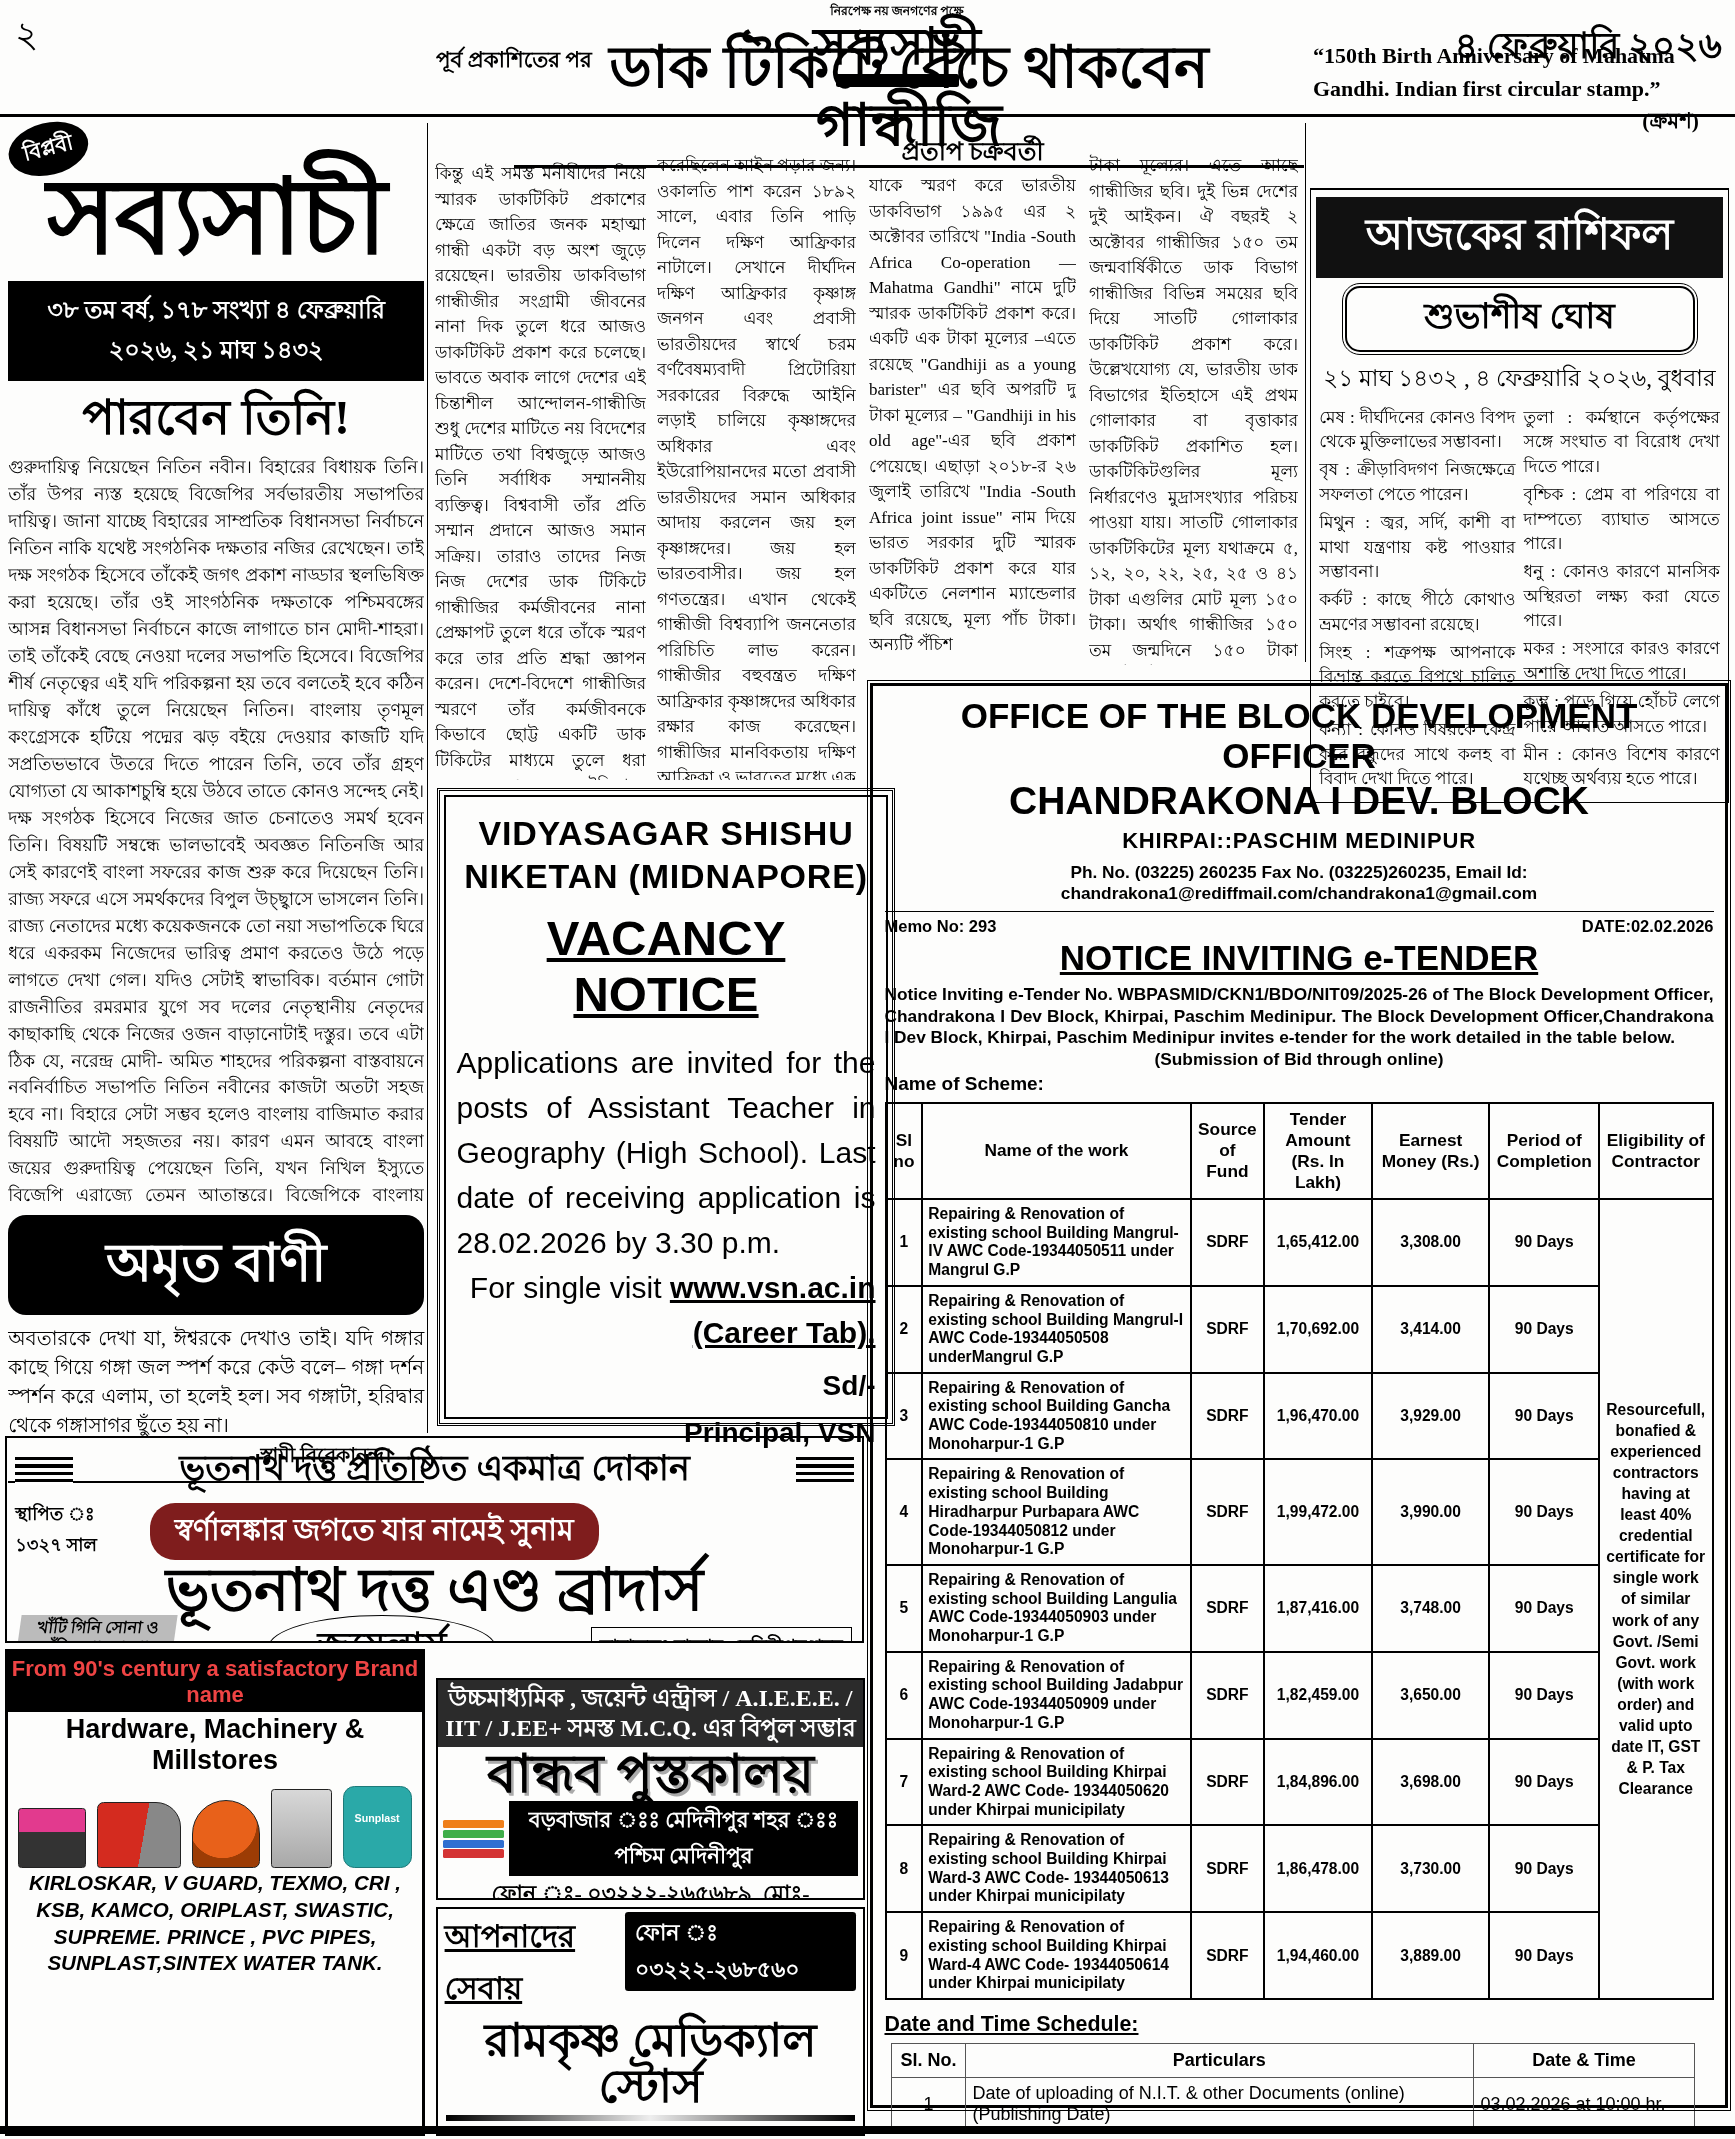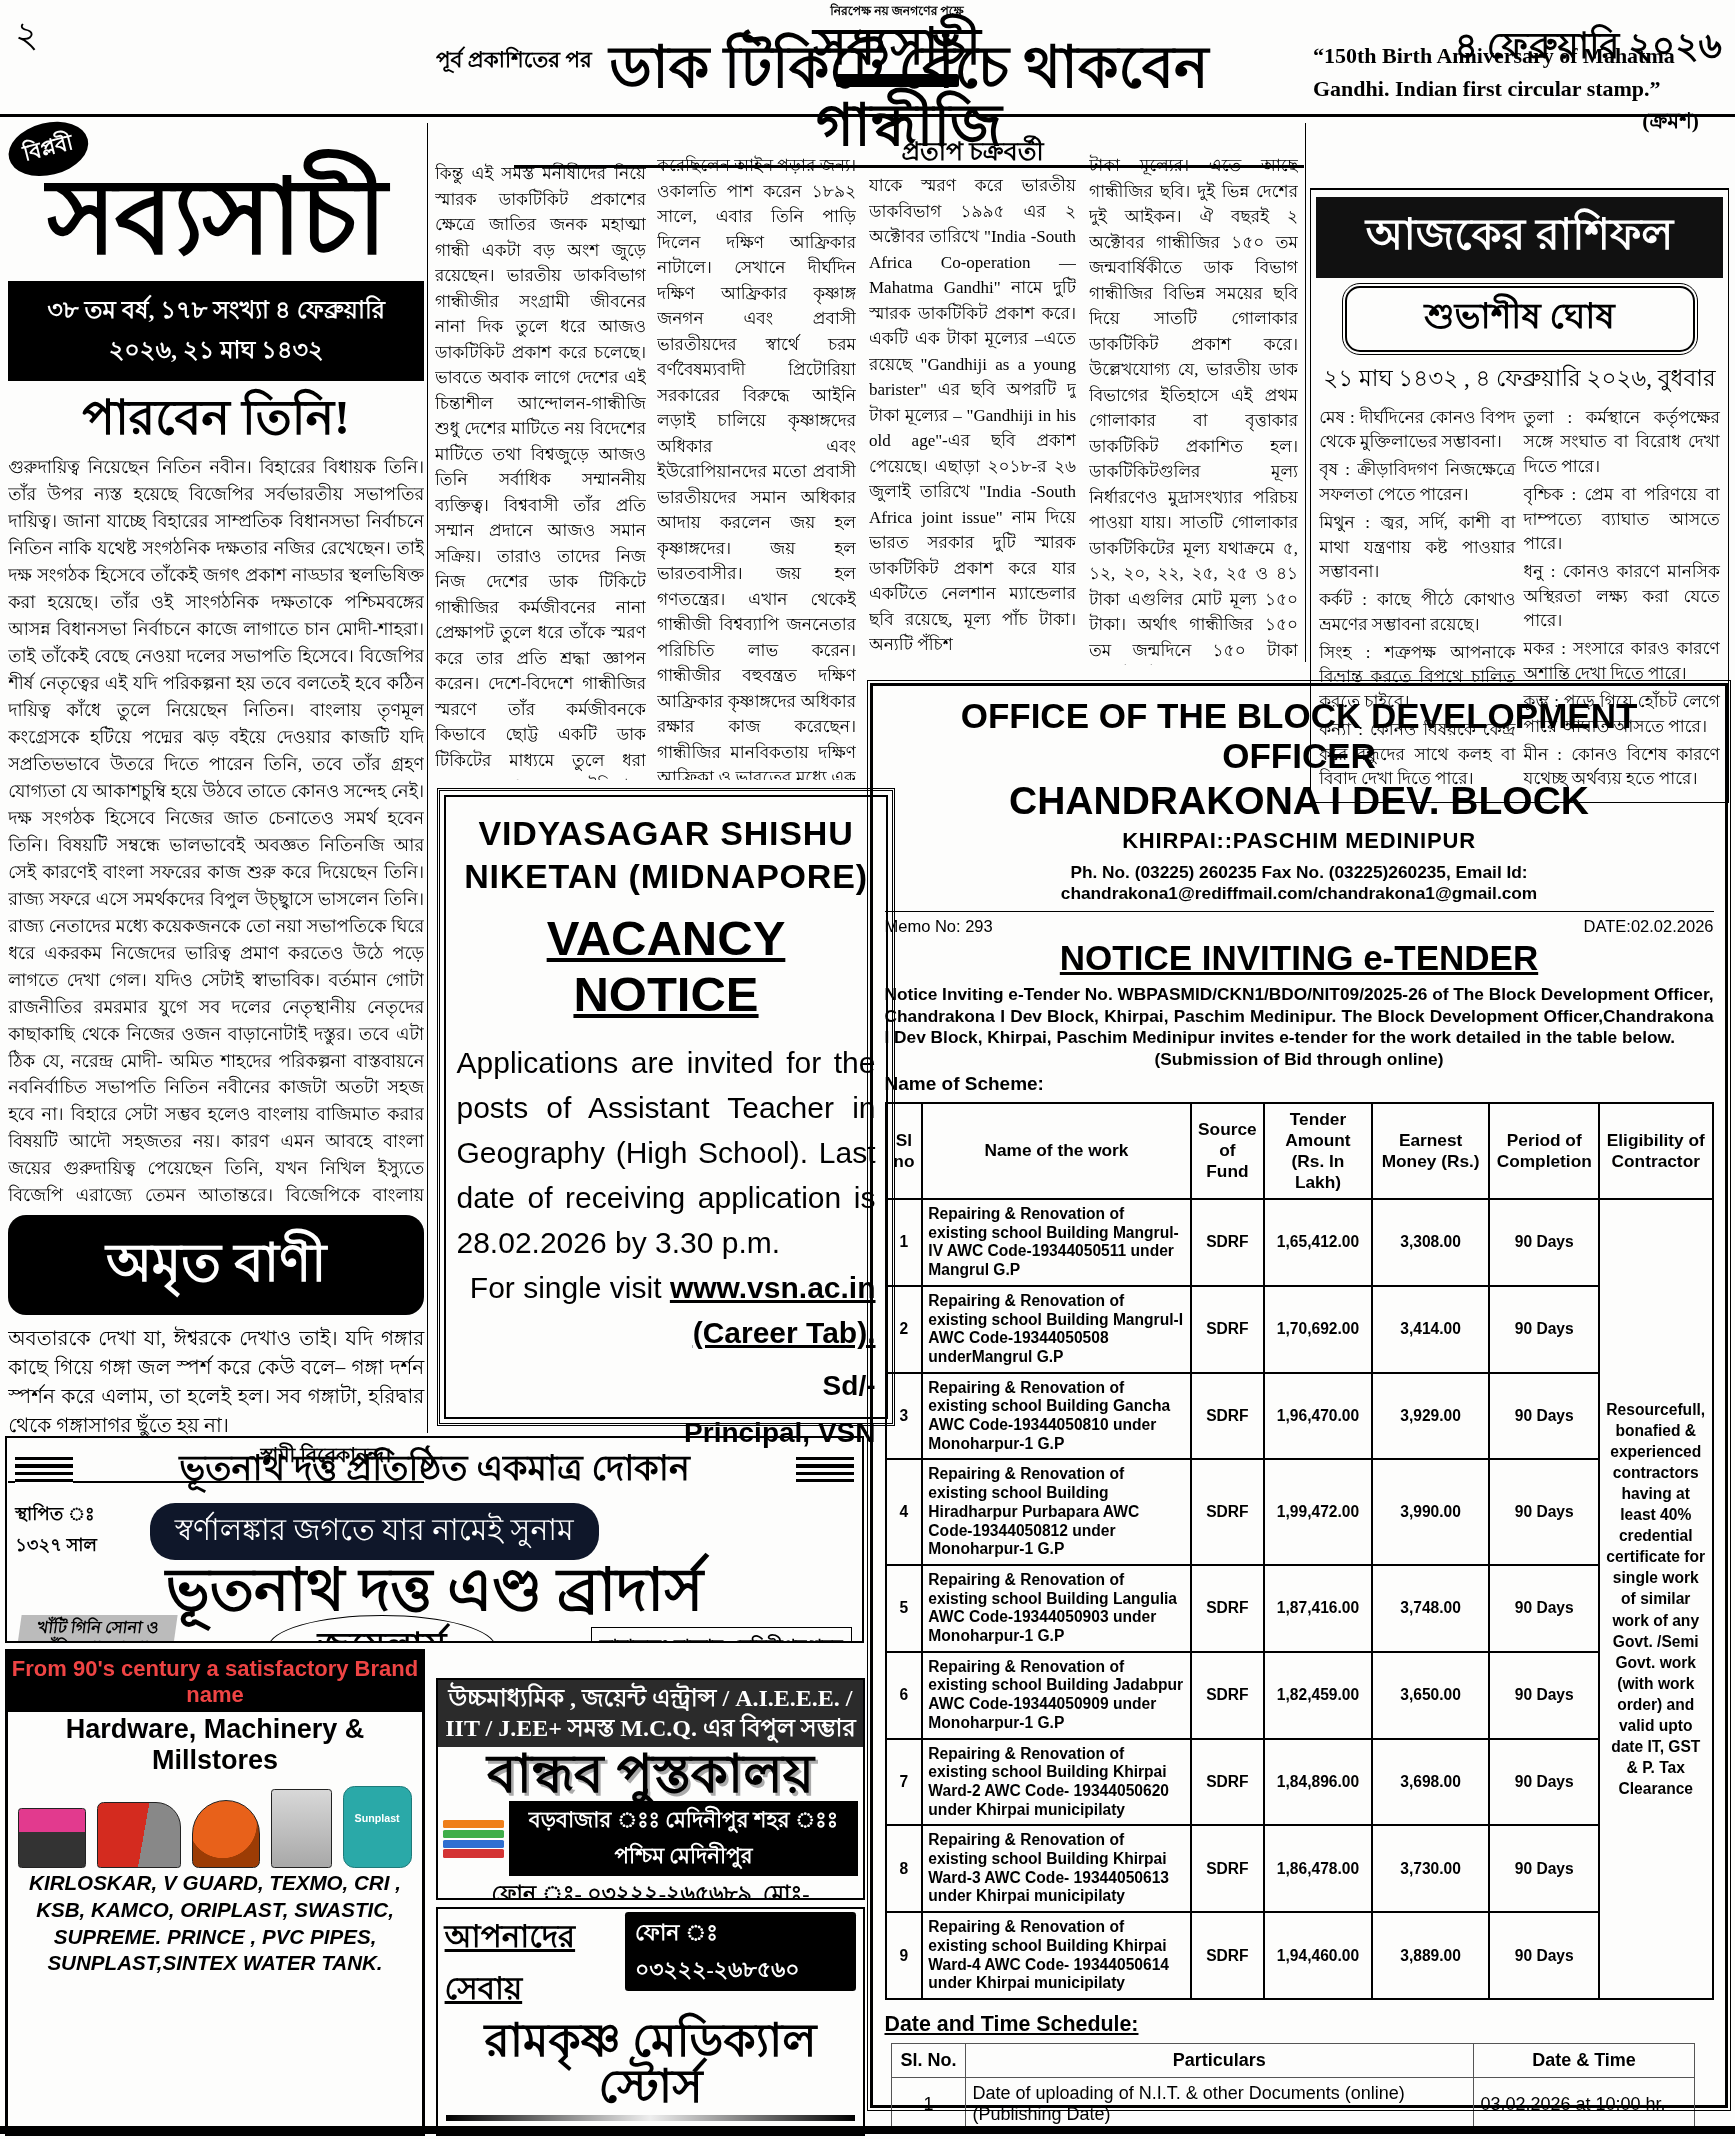--- a/index.html
+++ b/index.html
@@ -64,21 +64,21 @@
   .vac-link{font-weight:bold;text-decoration:underline;}
   .vac-sd{margin-top:15px;font-size:28px;font-weight:bold;text-align:right;font-family:"Liberation Sans",sans-serif;}
 
   
   .tender{left:870px;top:683px;width:858px;height:1425px;border:3.3px solid #000;outline:1.6px solid #000;outline-offset:2.5px;
       box-sizing:border-box;padding:10px 11.5px;font-family:"Liberation Sans","DejaVu Sans",sans-serif;}
   .t-off1{font-size:35px;font-weight:bold;text-align:center;}
   .t-off2{font-size:39px;font-weight:bold;text-align:center;margin-top:3.3px;}
   .t-off3{font-size:22px;font-weight:bold;text-align:center;margin-top:5px;letter-spacing:0.8px;}
   .t-contact{font-size:17.3px;font-weight:bold;text-align:center;margin-top:8.2px;border-bottom:1.6px solid #000;padding-bottom:6.6px;}
-  .t-memo-row{display:flex;justify-content:space-between;font-size:16.5px;font-weight:normal;margin-top:5px;}
+  .t-memo-row{display:flex;justify-content:space-between;font-size:16.5px;font-weight:bold;margin-top:5px;}
   .t-title{font-size:35px;font-weight:bold;text-align:center;text-decoration:underline;margin-top:1.6px;}
   .t-intro{font-size:17.3px;font-weight:bold;text-align:justify;margin-top:6.6px;line-height:1.25;}
   .t-sub{font-size:17.3px;font-weight:bold;text-align:center;}
   .t-scheme{font-size:19px;font-weight:bold;margin-top:3.3px;}
   table.works{border-collapse:collapse;margin-top:6.6px;width:100%;}
   table.works th,table.works td{border:2.1px solid #000;font-size:15.6px;font-weight:bold;padding:5px;vertical-align:middle;}
   table.works th{text-align:center;font-size:17.3px;}
   td.num{text-align:center;}
   td.work{text-align:left;line-height:1.2;}
   td.elig{text-align:center;font-size:15px;line-height:1.35;}
@@ -87,21 +87,21 @@
   table.sched th,table.sched td{border:1.6px solid #555;font-size:18px;padding:5.8px 6.6px;}
   table.sched th{font-weight:bold;text-align:center;}
 
   
   .jew{left:5px;top:1436px;width:859px;height:207px;border:2.5px solid #000;box-sizing:border-box;overflow:hidden;}
   .jew-toprow{display:flex;align-items:center;justify-content:space-between;padding:3.3px 8.2px 0;}
   .jew-stripes{width:58px;height:28px;background:repeating-linear-gradient(#000 0 3.3px,#fff 3.3px 7.4px);}
   .jew-top{font-size:35px;font-weight:bold;}
   .jew-row2{display:flex;align-items:center;gap:11.5px;padding:0 8.2px;}
   .jew-est{font-size:18px;font-weight:bold;width:123px;}
-  .jew-pill{background:#0f172a;color:#fff;border-radius:25px;font-size:30px;font-weight:normal;padding:3.3px 25px;}
+  .jew-pill{background:#7f1d1d;color:#fff;border-radius:25px;font-size:30px;font-weight:bold;padding:3.3px 25px;}
   .jew-name{font-size:59px;font-weight:bold;text-align:center;line-height:1.0;margin-top:-1.6px;}
   .jew-row3{display:flex;align-items:center;justify-content:space-between;padding:0 10px;margin-top:-5px;}
   .jew-note{font-size:16.5px;font-weight:bold;background:#bbb;padding:3.3px 8.2px;transform:skewX(-8deg);width:140px;text-align:center;line-height:1.2;}
   .jew-oval{border:1.6px solid #000;border-radius:50%;font-size:36px;font-weight:bold;padding:1.6px 49px;}
   .jew-addr{font-size:19px;font-weight:bold;border:1.6px solid #000;padding:3.3px 8.2px;}
 
   
   .maa{left:5px;top:1649px;width:420px;height:487px;border:3.3px solid #000;box-sizing:border-box;overflow:hidden;font-family:"Liberation Sans",sans-serif;}
   .maa-banner{background:#000;color:#ef4444;font-size:22px;font-weight:bold;text-align:center;padding:4.1px 0;}
   .maa-sub{font-size:27px;font-weight:bold;text-align:center;margin-top:1.6px;}

